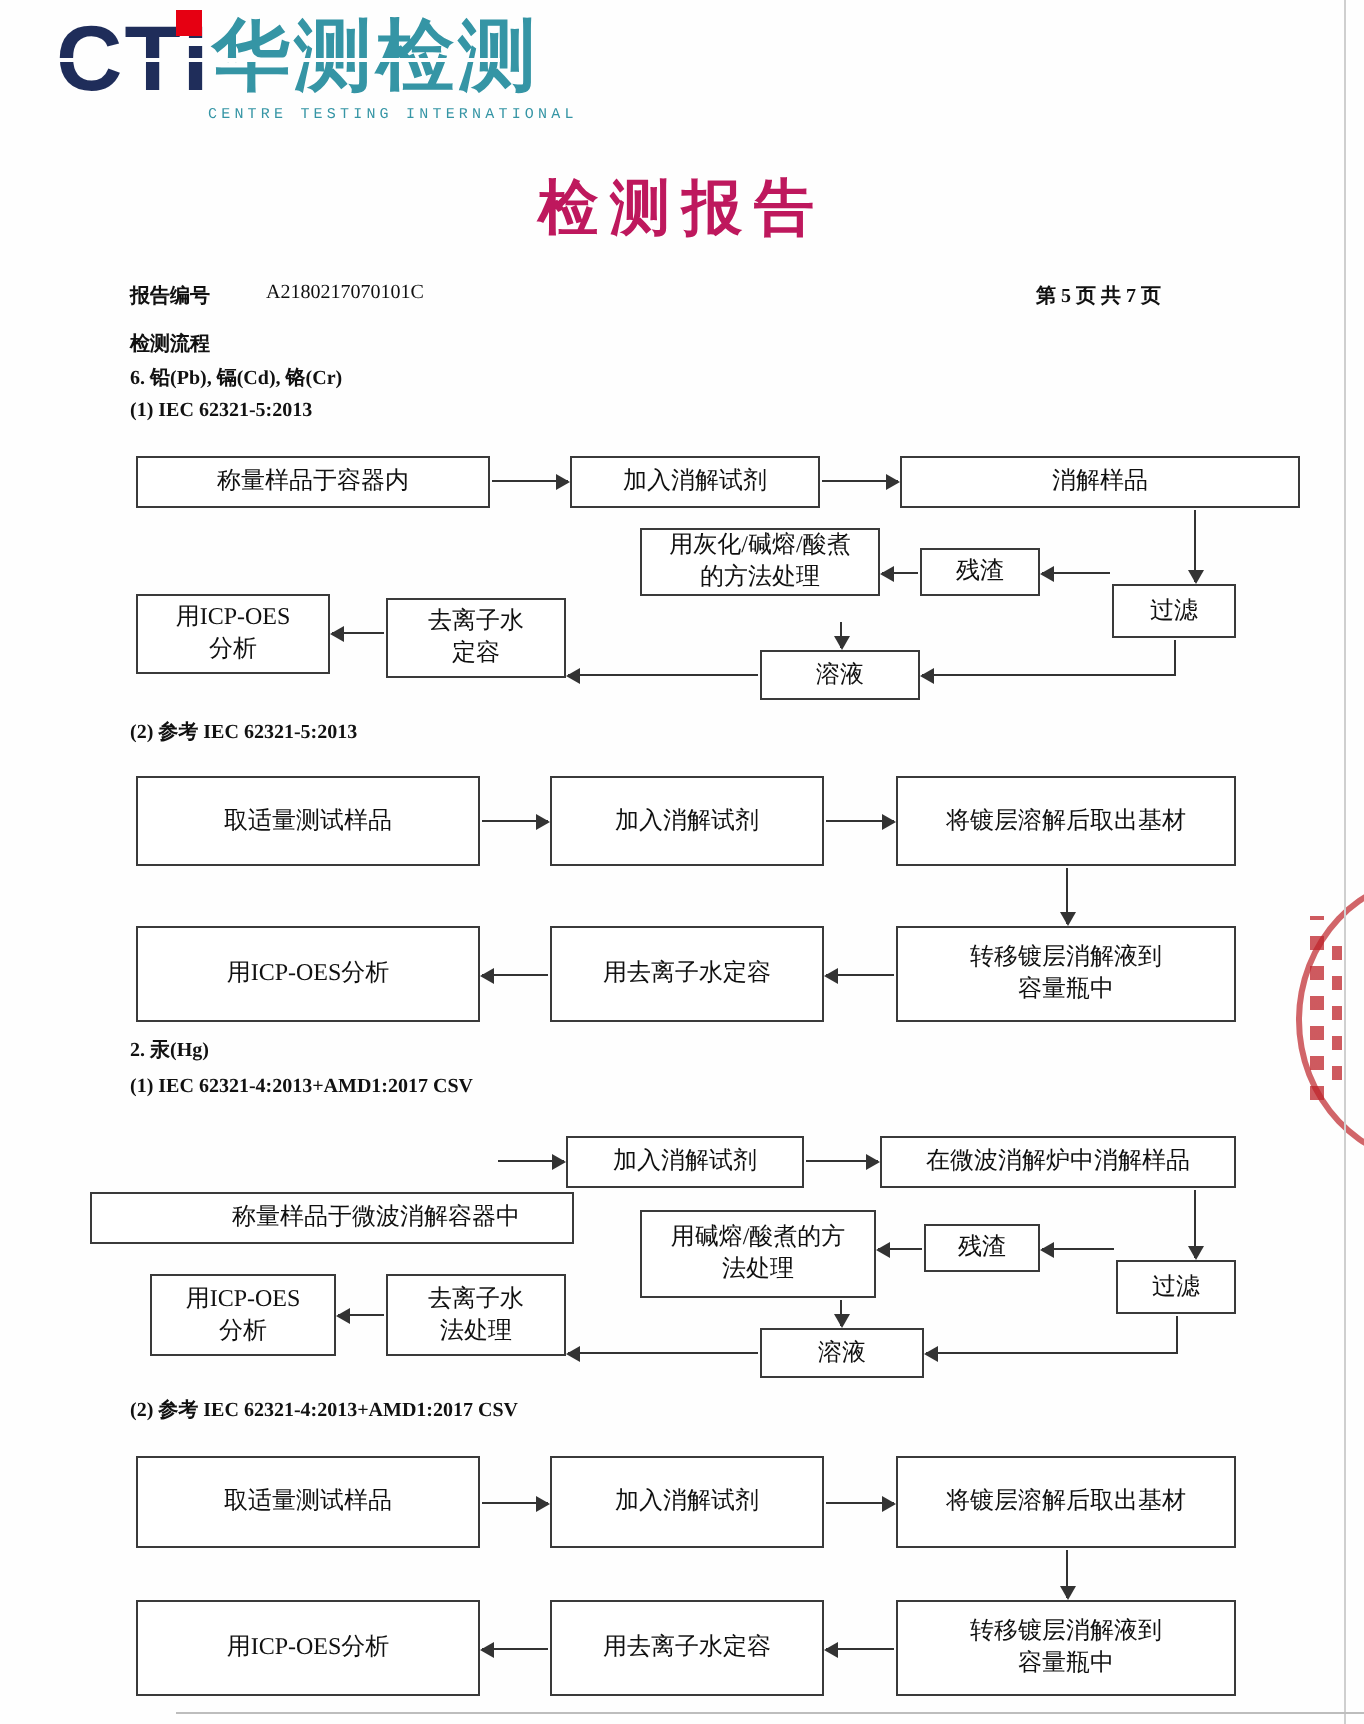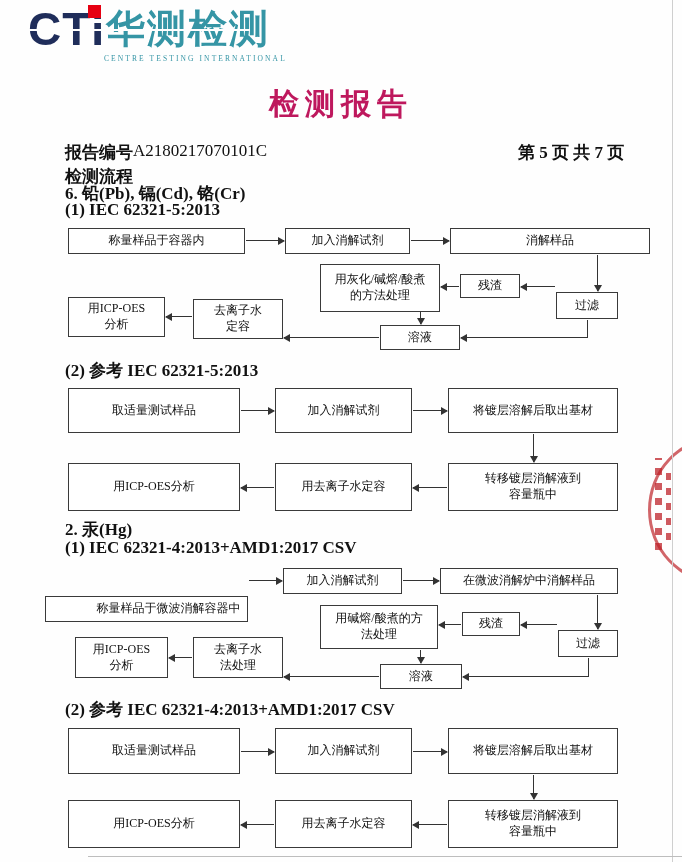--- a/index.html
+++ b/index.html
@@ -17,28 +17,28 @@
   .logo-red-square { position:absolute; left:88px; top:5px; width:13px; height:13px; background:#e60012; }
   .logo-gap { position:absolute; left:86px; top:19px; width:17px; height:4px; background:#fefefe; }
   .logo-cn {
     position:absolute; left:106px; top:8px;
     font-weight:bold; font-size:39px; line-height:1.1; letter-spacing:2px; color:#3595a5;
     font-family:"Liberation Sans", sans-serif;
   }
   .logo-cut { position:absolute; left:28px; top:29px; width:222px; height:2px; background:#fefefe; }
   .logo-en {
     position:absolute; left:104px; top:54px;
-    font-family:Liberation Serif, serif; font-size:7.5px; letter-spacing:2.1px; color:#3595a5;
+    font-family:Liberation Mono, monospace; font-size:7.5px; letter-spacing:2.1px; color:#3595a5;
   }
   
   .doc-title {
     position:absolute; left:50%; top:84px; transform:translateX(-50%);
     font-size:30px; font-weight:bold; letter-spacing:6px; color:#be185d; white-space:nowrap;
   }
-  .t { position:absolute; font-size:17px; white-space:nowrap; }
+  .t { position:absolute; font-size:10px; white-space:nowrap; }
   .b { font-weight:bold; }
   
   .fbox {
     position:absolute; box-sizing:border-box; border:1px solid #3a3a3a; background:#fff;
     display:flex; align-items:center; justify-content:center;
     text-align:center; font-size:12px; line-height:1.3; white-space:pre-line; color:#101010;
   }
   .arr-h { position:absolute; height:1px; background:#333; }
   .arr-h.head-r::after {
     content:""; position:absolute; right:-1px; top:-3.5px; width:0; height:0;
@@ -90,21 +90,21 @@
   <div class="fbox" style="left:68px; top:228px; width:177px; height:26px;">称量样品于容器内</div>
   <div class="fbox" style="left:285px; top:228px; width:125px; height:26px;">加入消解试剂</div>
   <div class="fbox" style="left:450px; top:228px; width:200px; height:26px;">消解样品</div>
   <div class="arr-h head-r" style="left:246px; top:240px; width:38px;"></div>
   <div class="arr-h head-r" style="left:411px; top:240px; width:38px;"></div>
   <div class="arr-v head-d" style="left:597px; top:255px; height:36px;"></div>
 
   <div class="fbox" style="left:556px; top:292px; width:62px; height:27px;">过滤</div>
   <div class="fbox" style="left:460px; top:274px; width:60px; height:24px;">残渣</div>
   <div class="arr-h head-l" style="left:521px; top:286px; width:34px;"></div>
-  <div class="fbox" style="left:320px; top:264px; width:120px; height:48px;">用灰化/碱熔/酸煮
+  <div class="fbox" style="left:320px; top:264px; width:120px; height:34px;">用灰化/碱熔/酸煮
 的方法处理</div>
   <div class="arr-h head-l" style="left:441px; top:286px; width:18px;"></div>
 
   <div class="fbox" style="left:380px; top:325px; width:80px; height:25px;">溶液</div>
   <div class="arr-v head-d" style="left:420px; top:311px; height:13px;"></div>
   <div class="arr-v" style="left:587px; top:320px; height:17px;"></div>
   <div class="arr-h head-l" style="left:461px; top:337px; width:127px;"></div>
 
   <div class="fbox" style="left:193px; top:299px; width:90px; height:40px;">去离子水
 定容</div>
@@ -124,21 +124,21 @@
   <div class="fbox" style="left:448px; top:463px; width:170px; height:48px;">转移镀层消解液到
 容量瓶中</div>
   <div class="fbox" style="left:275px; top:463px; width:137px; height:48px;">用去离子水定容</div>
   <div class="fbox" style="left:68px; top:463px; width:172px; height:48px;">用ICP-OES分析</div>
   <div class="arr-h head-l" style="left:413px; top:487px; width:34px;"></div>
   <div class="arr-h head-l" style="left:241px; top:487px; width:33px;"></div>
 
   <div class="t b" style="left:65px; top:518px;">2. 汞(Hg)</div>
   <div class="t b" style="left:65px; top:538px;">(1) IEC 62321-4:2013+AMD1:2017 CSV</div>
 
-  <div class="fbox" style="left:45px; top:596px; width:203px; height:26px;padding-left:44px;">称量样品于微波消解容器中</div>
+  <div class="fbox" style="left:45px; top:596px; width:242px; height:26px;padding-left:44px;">称量样品于微波消解容器中</div>
   <div class="fbox" style="left:283px; top:568px; width:119px; height:26px;">加入消解试剂</div>
   <div class="fbox" style="left:440px; top:568px; width:178px; height:26px;">在微波消解炉中消解样品</div>
   <div class="arr-h head-r" style="left:249px; top:580px; width:33px;"></div>
   <div class="arr-h head-r" style="left:403px; top:580px; width:36px;"></div>
   <div class="arr-v head-d" style="left:597px; top:595px; height:34px;"></div>
 
   <div class="fbox" style="left:558px; top:630px; width:60px; height:27px;">过滤</div>
   <div class="fbox" style="left:462px; top:612px; width:58px; height:24px;">残渣</div>
   <div class="arr-h head-l" style="left:521px; top:624px; width:36px;"></div>
   <div class="fbox" style="left:320px; top:605px; width:118px; height:44px;">用碱熔/酸煮的方

